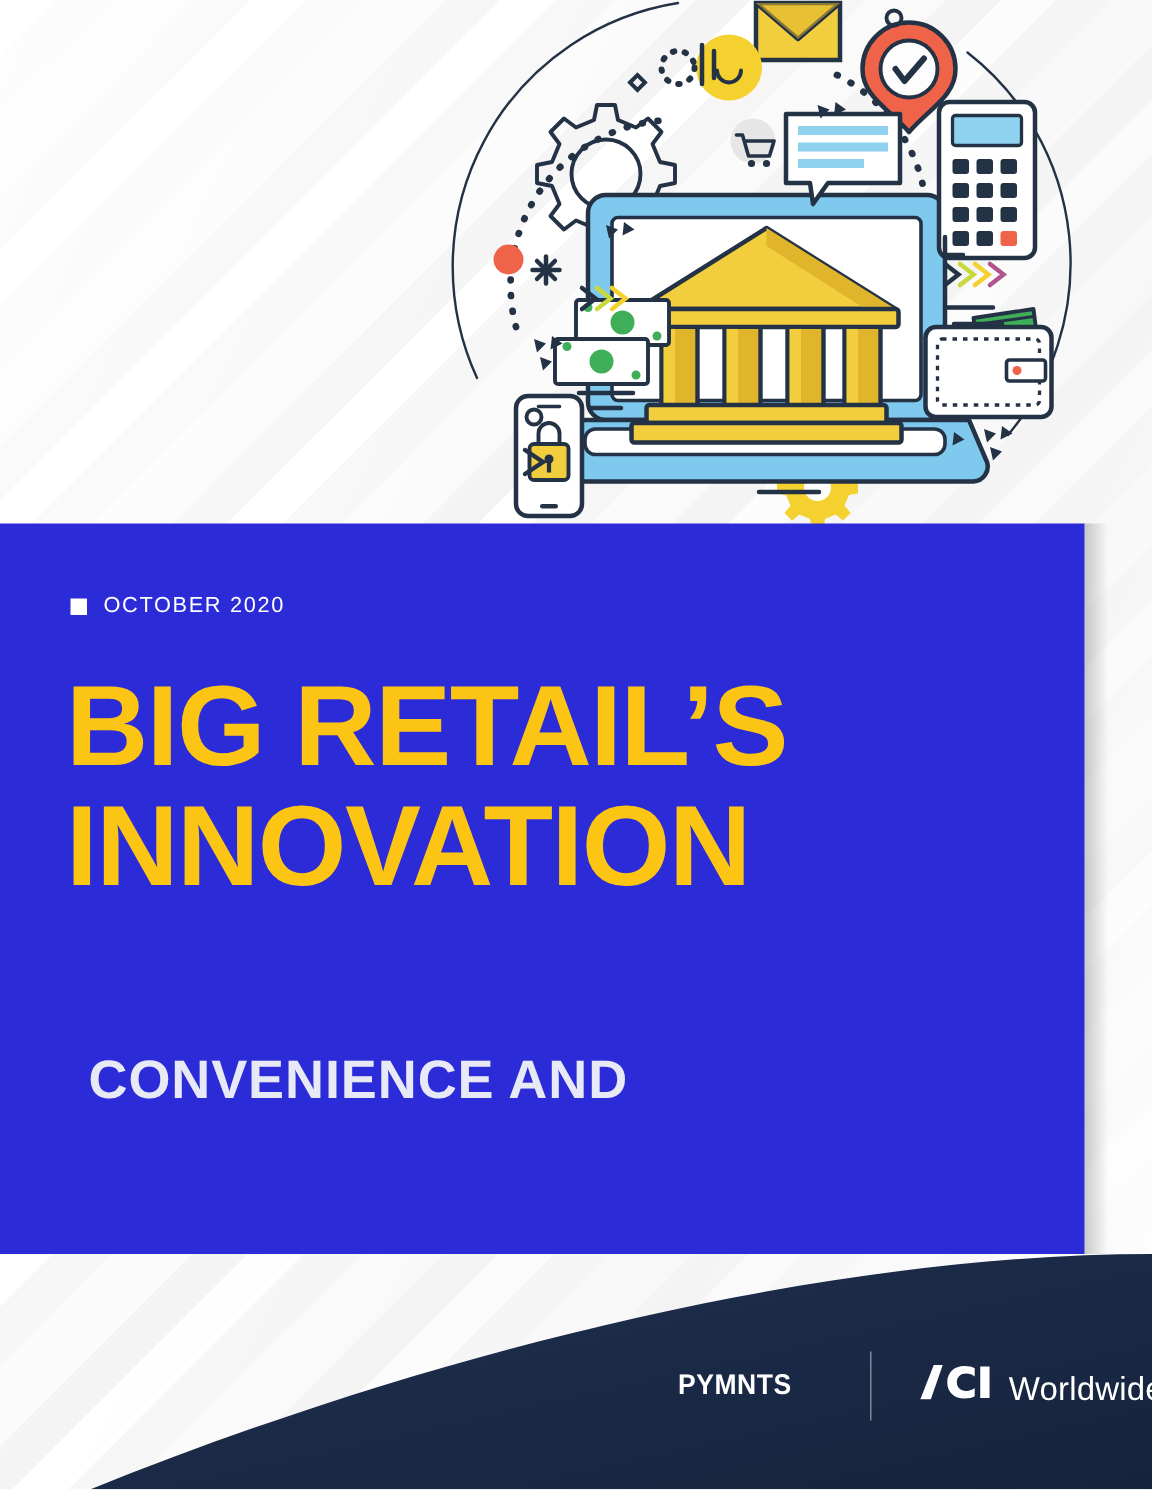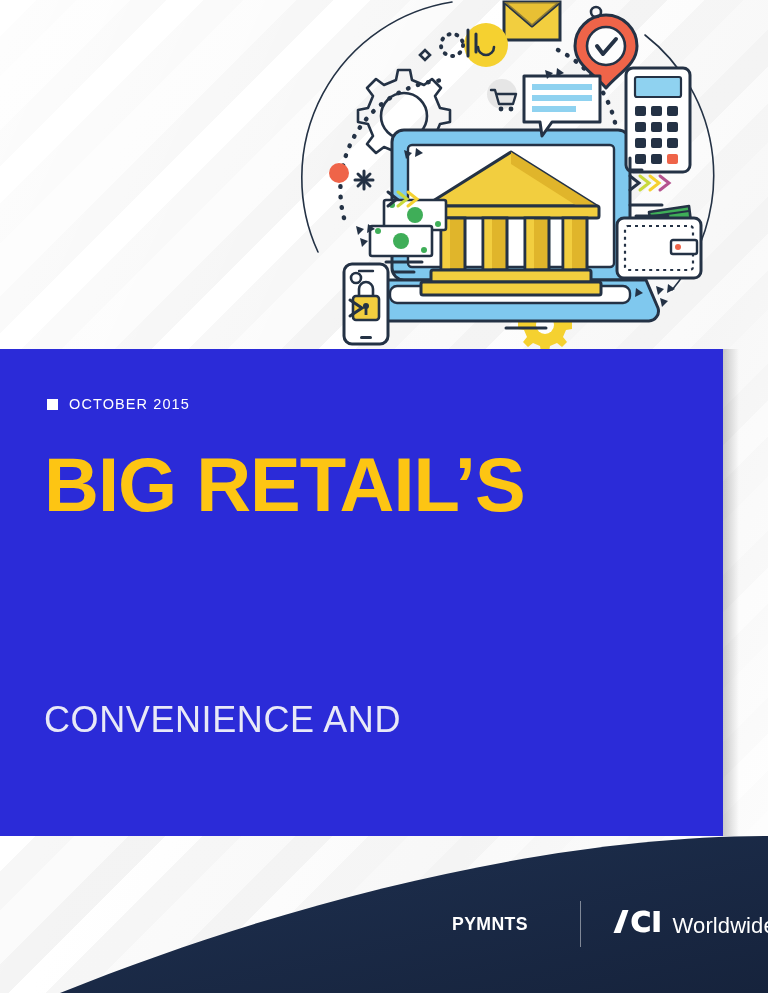--- a/index.html
+++ b/index.html
@@ -108,23 +108,24 @@
   .subtitle-block {
     position: absolute;
     left: 44px;
     top: 697px;
     width: 660px;
   }
   .subtitle-line {
     color: #E8E9F7;
     font-size: 36px;
     line-height: 45px;
-    font-weight: 400;
+    font-weight: 700;
     letter-spacing: 0.6px;
     white-space: nowrap;
+    margin-left: 15px;
   }
 
   
   .navy-wrap {
     position: absolute;
     left: 0;
     top: 700px;
     width: 768px;
     height: 293px;
   }
@@ -392,25 +393,26 @@
       </defs>
       <path d="M 768 136 C 560 136 300 196 60 293 L 768 293 Z" fill="url(#navyGrad)"></path>
     </svg>
   </div>
 
   <div class="blue-panel"></div>
   <div class="panel-shadow"></div>
 
   <div class="date-row">
     <span class="date-square"></span>
-    <span class="date-text">OCTOBER 2015</span>
+    <span class="date-text">OCTOBER 2020</span>
   </div>
 
   <div class="title-block">
     <div class="title-line">BIG RETAIL’S</div>
+    <div class="title-line">INNOVATION</div>
   </div>
 
   <div class="subtitle-block">
     <div class="subtitle-line">CONVENIENCE AND</div>
   </div>
 
   <div class="footer-logos">
     <div class="pymnts-logo">PYMNTS</div>
     <div class="logo-divider"></div>
     <div class="aci-logo">

